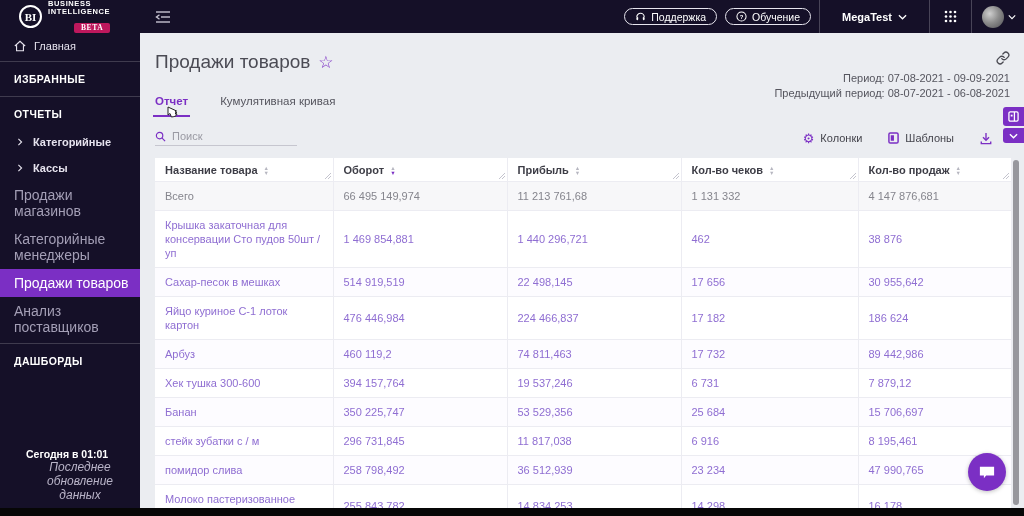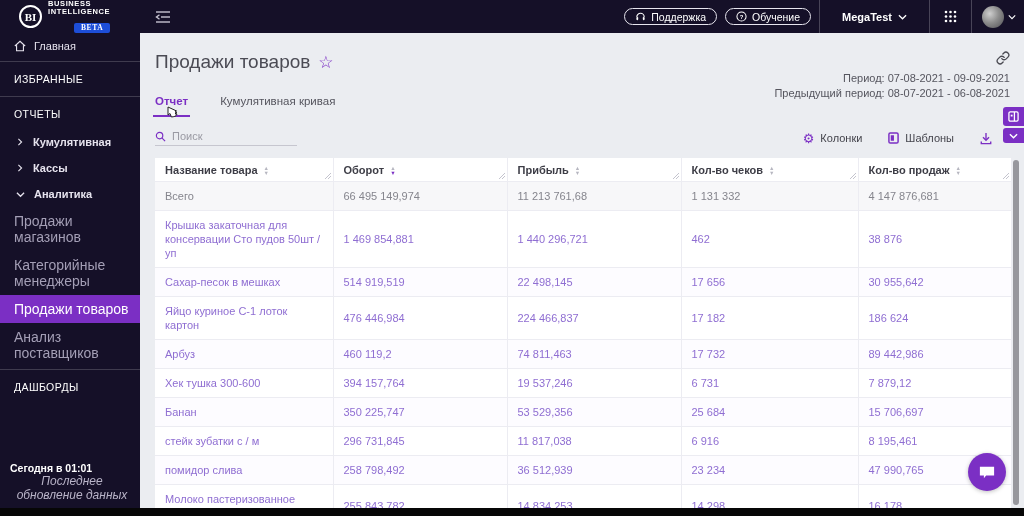--- a/index.html
+++ b/index.html
@@ -6,39 +6,39 @@
   html,body { width:1024px; height:516px; overflow:hidden; }
   body { font-family:"Liberation Sans", sans-serif; background:#000; }
   .app { position:relative; width:1024px; height:516px; background:#ebedf1; overflow:hidden; }
 
   
   .topbar { position:absolute; top:0; left:0; width:1024px; height:33px; background:#151028; display:flex; align-items:center; z-index:30; }
   .brand { width:140px; height:33px; display:flex; align-items:center; gap:6px; padding-left:9px; flex:0 0 auto; }
   .brand-circle { width:23px; height:23px; border:2px solid #fff; border-radius:50%; color:#fff; font-family:"Liberation Serif", serif; font-weight:bold; font-size:11px; display:flex; align-items:center; justify-content:center;margin-left:10px; }
   .brand-text { display:flex; flex-direction:column; line-height:7.5px; }
   .brand-text span { color:#fff; font-size:7.5px; font-weight:bold; letter-spacing:0.6px; }
-  .beta-badge { background:#1d4ed8; color:#fff; font-size:6px; font-weight:bold; letter-spacing:1px; border-radius:2px; padding:1px 7px; margin-top:8px; align-self:flex-end; font-family:"Liberation Serif", serif; }
+  .beta-badge { background:#be185d; color:#fff; font-size:6px; font-weight:bold; letter-spacing:1px; border-radius:2px; padding:1px 7px; margin-top:8px; align-self:flex-end; font-family:"Liberation Serif", serif; }
   .fold-btn { margin-left:15px; cursor:pointer; display:flex; align-items:center; }
   .tb-spacer { flex:1; }
   .pill { display:flex; align-items:center; gap:5px; border:1px solid #e7e5ee; border-radius:12px; height:17px; padding:0 10px; color:#fff; font-size:10.5px; margin-right:8px; cursor:pointer; background:transparent; }
   .tb-divider { width:1px; height:33px; background:rgba(255,255,255,0.22); margin:0 0; }
   .workspace { display:flex; align-items:center; gap:6px; color:#fff; font-size:11px; font-weight:bold; padding:0 22px; cursor:pointer; height:33px; }
   .grid-btn { padding:0 14px; display:flex; align-items:center; height:33px; cursor:pointer; }
   .avatar-wrap { display:flex; align-items:center; gap:4px; padding:0 8px 0 10px; height:33px; cursor:pointer; }
   .avatar { width:22px; height:22px; border-radius:50%; background:radial-gradient(circle at 35% 35%, #cfcfcf 0%, #8d8d8d 45%, #4e4e52 100%); }
 
   
   .sidebar { position:absolute; top:33px; left:0; width:140px; height:475px; background:#151028; z-index:20; }
   .nav-item { display:flex; align-items:center; gap:8px; color:#e6e3ee; font-size:11px; padding:7px 0 7px 14px; cursor:pointer; }
-  .nav-section { color:#fff; font-size:10.5px; font-weight:normal; letter-spacing:0.4px; padding:9px 0 9px 14px; }
+  .nav-section { color:#fff; font-size:10.5px; font-weight:bold; letter-spacing:0.4px; padding:9px 0 9px 14px; }
   .nav-divider { border-top:1px solid rgba(255,255,255,0.18); margin:2px 0; }
   .nav-expand { display:flex; align-items:center; gap:9px; color:#e6e3ee; font-size:11px; font-weight:bold; padding:7px 0 7px 16px; cursor:pointer; }
   .nav-sub { color:#a49fb6; font-size:14px; padding:6px 0 6px 14px; cursor:pointer; }
   .nav-sub.selected { background:#7b2fc4; color:#fff; }
-  .sidebar-footer { position:absolute; bottom:6px; left:10px; right:6px; }
+  .sidebar-footer { position:absolute; bottom:6px; left:26px; right:6px; }
   .sf-line1 { color:#fff; font-size:10.5px; font-weight:bold; }
   .sf-line2 { color:#b9b4c8; font-size:12px; font-style:italic; margin-top:0;text-align:center; }
 
   
   .content { position:absolute; top:33px; left:140px; width:884px; height:475px; background:#ebedf1; padding:10px 14px 0 15px; }
   .page-head { position:relative; }
   .page-title-row { display:flex; align-items:center; gap:8px; margin-top:8px; }
   .page-title { font-size:19px; color:#4b4b54; }
   .star-icon { color:#7b2fc4; font-size:17px; cursor:pointer; line-height:1; }
   .head-right { position:absolute; right:0; top:0; text-align:right; }
@@ -170,33 +170,27 @@
           <span>Главная</span>
         </div>
         <div class="nav-divider"></div>
         <div class="nav-section">ИЗБРАННЫЕ</div>
         <div class="nav-divider"></div>
         <div class="nav-section">ОТЧЕТЫ</div>
         <div class="nav-expand">
           <svg width="8" height="8" viewBox="0 0 6 10">
             <path d="M1 1 L5 5 L1 9" fill="none" stroke="#e6e3ee" stroke-width="1.4"></path>
           </svg>
-          <span>Кумулятивная</span>
+          <span>Категорийные</span>
         </div>
         <div class="nav-expand">
           <svg width="8" height="8" viewBox="0 0 6 10">
             <path d="M1 1 L5 5 L1 9" fill="none" stroke="#e6e3ee" stroke-width="1.4"></path>
           </svg>
           <span>Кассы</span>
-        </div>
-        <div class="nav-expand">
-          <svg width="9" height="7" viewBox="0 0 10 6">
-            <path d="M1 1 L5 5 L9 1" fill="none" stroke="#e6e3ee" stroke-width="1.4"></path>
-          </svg>
-          <span>Аналитика</span>
         </div>
         <div class="nav-sub">Продажи магазинов</div>
         <div class="nav-sub">Категорийные менеджеры</div>
         <div class="nav-sub selected">Продажи товаров</div>
         <div class="nav-sub">Анализ поставщиков</div>
         <div class="nav-divider"></div>
         <div class="nav-section">ДАШБОРДЫ</div>
       </nav>
     <div class="sidebar-footer">
       <div class="sf-line1">Сегодня в 01:01</div>

